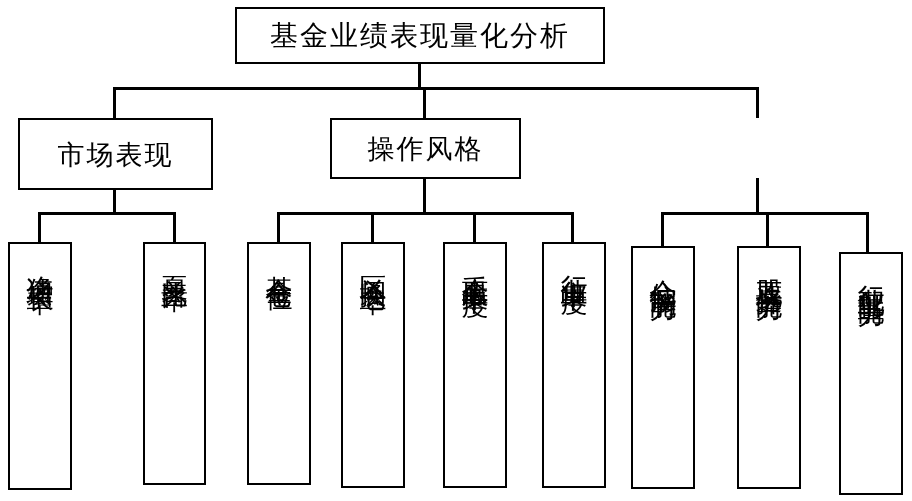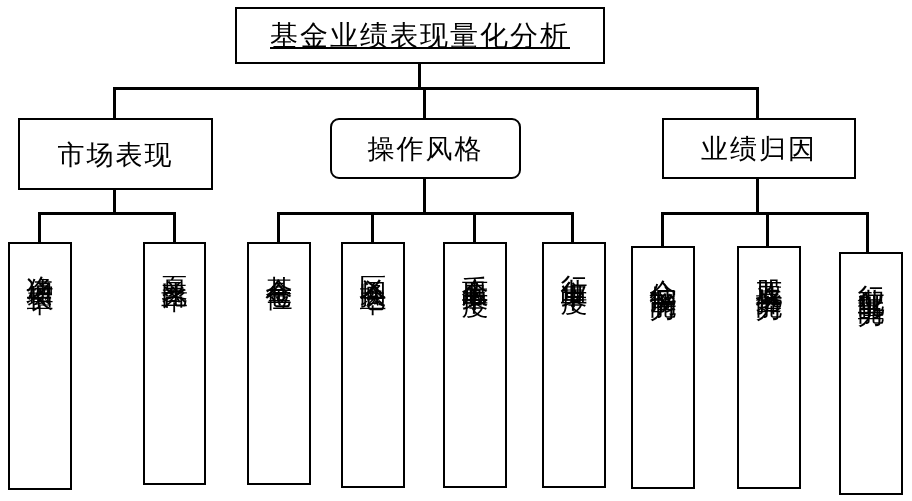--- a/index.html
+++ b/index.html
@@ -25,21 +25,20 @@
     position: absolute;
     box-sizing: border-box;
     border: 2.5px solid #000000;
     background: #ffffff;
     display: flex;
     align-items: center;
     justify-content: center;
   }
   .node.root {
     border-width: 2.5px;
-    text-decoration: underline;
   }
   
   .node .htext {
     font-size: 27px;
     line-height: 1;
     letter-spacing: 2px;
     color: #000000;
     white-space: nowrap;
     font-family: "DejaVu Sans", "Liberation Sans", sans-serif;
   }
@@ -98,27 +97,24 @@
   <div class="conn" style="left:866px; top:212px; width:3px; height:40px;"></div>
 
   <div class="node root" style="left:235px; top:7px; width:370px; height:57px;">
     <span class="htext">基金业绩表现量化分析</span>
   </div>
 
   <div class="node level2" style="left:18px; top:118px; width:195px; height:72px;">
     <span class="htext">市场表现</span>
   </div>
 
-  <div class="node level2" style="left:330px; top:118px; width:191px; height:61px;border-radius:9px;">
+  <div class="node level2" style="left:330px; top:118px; width:191px; height:61px;">
     <span class="htext">操作风格</span>
   </div>
 
-  <div class="node level2" style="left:662px; top:118px; width:194px; height:61px;">
-    <span class="htext">业绩归因</span>
-  </div>
 
   <div class="node leaf" style="left:8px; top:242px; width:64px; height:248px;">
     <span class="vtext">净值增长率</span>
   </div>
 
   <div class="node leaf" style="left:143px; top:242px; width:63px; height:243px;">
     <span class="vtext">夏普比率</span>
   </div>
 
   <div class="node leaf" style="left:247px; top:242px; width:64px; height:243px;">

